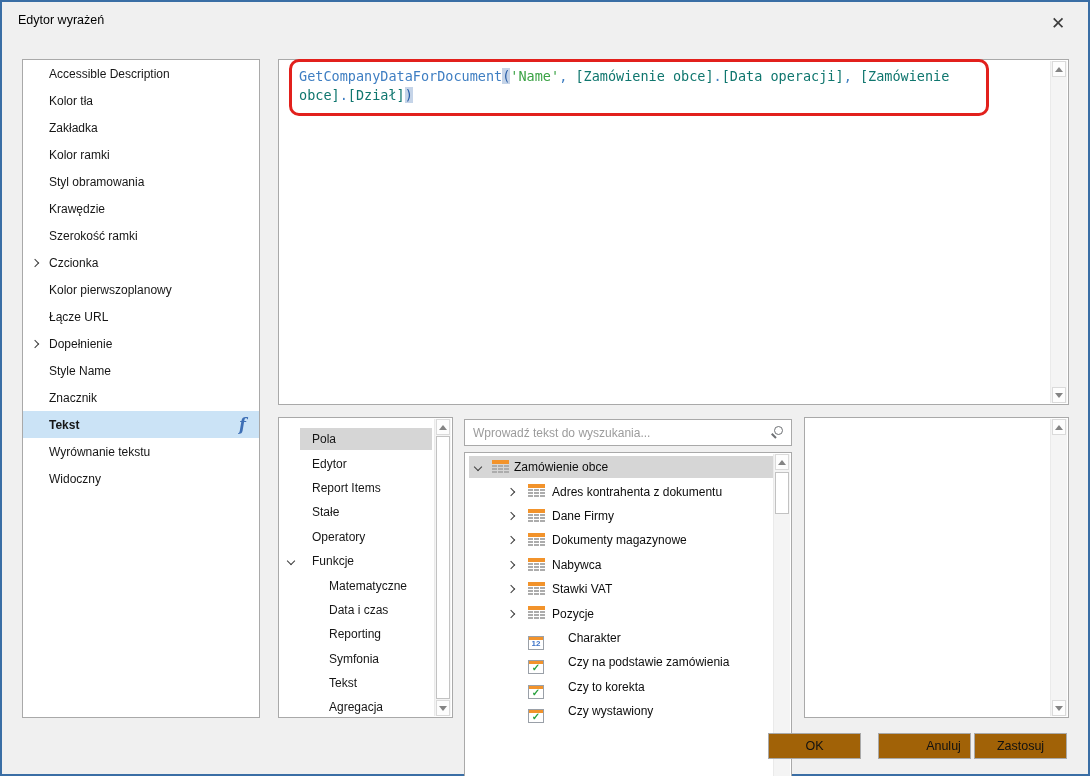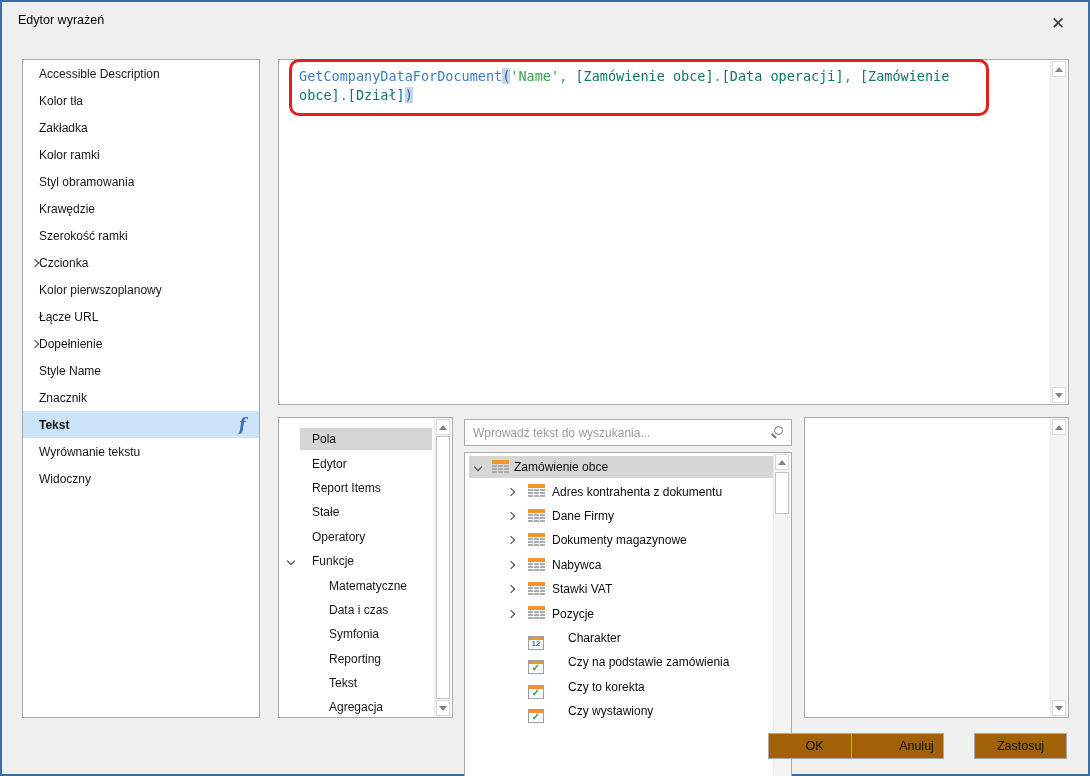--- a/index.html
+++ b/index.html
@@ -20,21 +20,21 @@
   
   .vscroll{position:absolute;top:1px;right:1px;bottom:1px;width:17px;background:#F4F4F4;border-left:1px solid #EAEAEA;}
   .sb-btn{position:absolute;left:1px;width:14px;height:16px;background:#FDFDFD;border:1px solid #DADADA;display:flex;align-items:center;justify-content:center;}
   .sb-up{top:0;}
   .sb-down{bottom:0;}
   .tri-up{width:0;height:0;border-left:4px solid transparent;border-right:4px solid transparent;border-bottom:5px solid #848484;}
   .tri-down{width:0;height:0;border-left:4px solid transparent;border-right:4px solid transparent;border-top:5px solid #848484;}
   .sb-thumb{position:absolute;left:1px;width:14px;background:#FFF;border:1px solid #C2C2C2;}
 
   
-  .prop-row{position:relative;height:27px;display:flex;align-items:center;padding-left:16px;font-size:12px;color:#161616;white-space:nowrap;}
+  .prop-row{position:relative;height:27px;display:flex;align-items:center;padding-left:26px;font-size:12px;color:#161616;white-space:nowrap;}
   .prop-row.sel{background:#CBE3F6;font-weight:bold;}
   .prop-row .chev{position:absolute;left:9px;}
   .f-icon{position:absolute;right:13px;top:4px;font-family:"DejaVu Serif",serif;font-style:italic;font-size:16px;font-weight:bold;color:#3E6FB5;}
 
   .chev{display:inline-block;width:6px;height:6px;border-right:1.4px solid #3c3c3c;border-bottom:1.4px solid #3c3c3c;}
   .chev.right{transform:rotate(-45deg);}
   .chev.down{transform:rotate(45deg);}
 
   
   .code{position:absolute;left:20px;top:7px;width:700px;font-family:"DejaVu Sans Mono","Liberation Mono",monospace;font-size:13.5px;line-height:19px;white-space:pre-wrap;}
@@ -80,21 +80,21 @@
   .tbl-grid{display:grid;grid-template-columns:repeat(3,1fr);grid-auto-rows:2px;gap:1px;}
   .tbl-grid b{background:#ACACAC;}
   .fld-icon{display:inline-block;width:16px;height:14px;border:1px solid #9AA0A8;background:#FFF;position:relative;}
   .fld-top{display:block;height:3px;background:#F2932B;}
   .fld-num{position:absolute;left:0;right:0;top:2px;text-align:center;font-size:8px;font-weight:bold;color:#3E74C9;font-family:"Liberation Sans",sans-serif;}
   .fld-chk{position:absolute;left:0;right:0;top:1px;text-align:center;font-size:10px;font-weight:bold;color:#28A13D;}
 
   
   .btn{position:absolute;top:731px;height:26px;width:93px;background:#a16207;border:1px solid #A9A9A9;display:flex;align-items:center;justify-content:center;font-size:12.5px;color:#111;}
   .btn-ok{left:766px;}
-  .btn-cancel{left:849px;padding-left:38px;}
+  .btn-cancel{left:876px;padding-left:38px;}
   .btn-apply{left:972px;}
 </style>
 </head>
 <body>
 
 <div class="window">
 
   <div class="title">Edytor wyrażeń</div>
   <div class="close-btn">✕</div>
 
@@ -188,24 +188,24 @@
           <span class="chev down"></span>
           <span class="cat-label">Funkcje</span>
         </div>
         <div class="cat-row cat-ind1">
           <span class="cat-label">Matematyczne</span>
         </div>
         <div class="cat-row cat-ind1">
           <span class="cat-label">Data i czas</span>
         </div>
         <div class="cat-row cat-ind1">
+          <span class="cat-label">Reporting</span>
+        </div>
+        <div class="cat-row cat-ind1">
           <span class="cat-label">Symfonia</span>
-        </div>
-        <div class="cat-row cat-ind1">
-          <span class="cat-label">Reporting</span>
         </div>
         <div class="cat-row cat-ind1">
           <span class="cat-label">Tekst</span>
         </div>
         <div class="cat-row cat-ind1">
           <span class="cat-label">Agregacja</span>
         </div>
       </div>
     <div class="vscroll">
       <div class="sb-btn sb-up">

